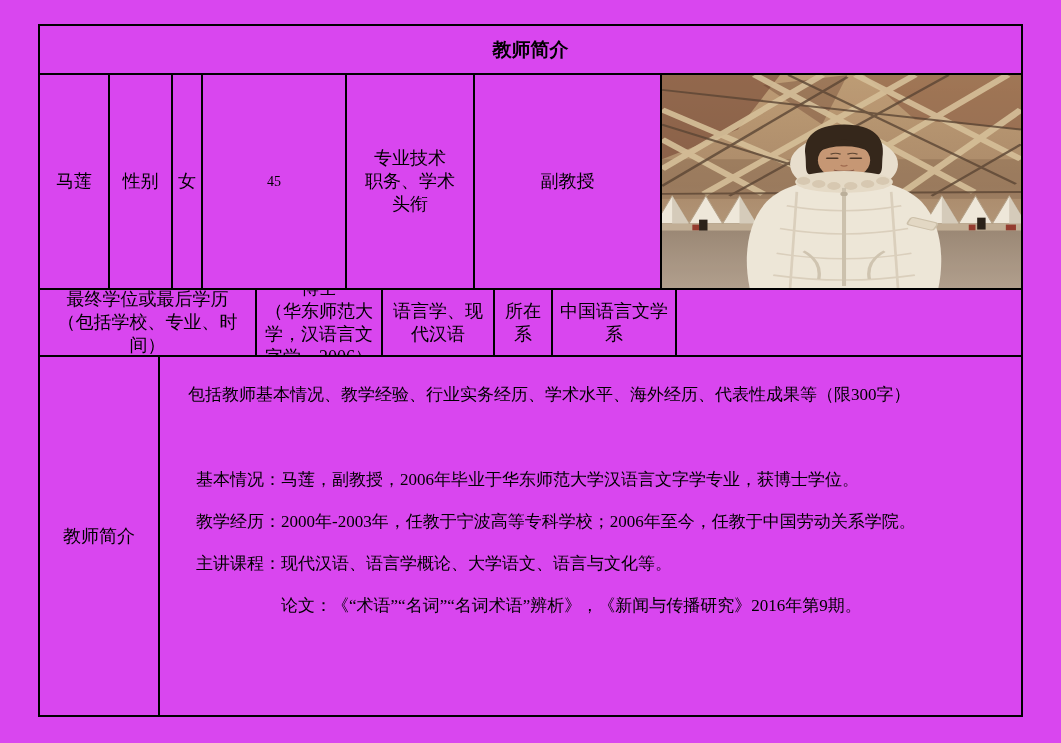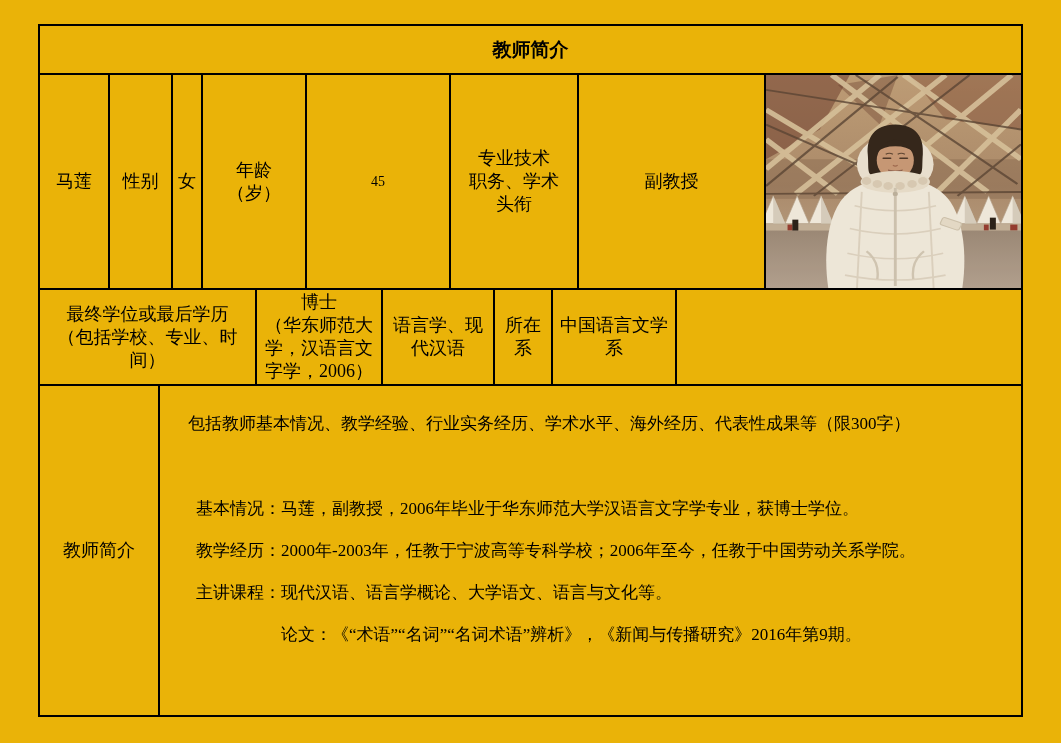--- a/index.html
+++ b/index.html
@@ -1,20 +1,20 @@
 <!DOCTYPE html>
 <html><head>
 <meta charset="utf-8">
 <style>
   * { margin:0; padding:0; box-sizing:border-box; }
   html,body { background:#ffffff; }
   .page {
     position:relative;
     width:1061px; height:743px;
-    background:#eab308;
+    background:#d946ef;
     font-family:"Liberation Serif","DejaVu Serif",serif;
     color:#000;
     overflow:hidden;
   }
   .doc-table {
     position:absolute; left:38px; top:24px;
     width:985px; height:693px;
     border:2px solid #000;
     display:flex; flex-direction:column;
   }
@@ -27,21 +27,21 @@
     white-space:pre-line;
     font-size:18px; line-height:23px;
     overflow:hidden;
     flex:0 0 auto;
   }
   .cell.nolb { border-right:none; }
   .cell.grow { flex:1 1 auto; }
   .header-row { height:49px; }
   .header-cell { width:100%; font-weight:bold; font-size:19px; }
   .basic-row { height:215px; }
-  .degree-row { height:96px; }
+  .degree-row { height:67px; }
   .photo-cell { padding:0; }
   .photo-cell svg { display:block; width:100%; height:100%; }
   .profile-label-cell { width:120px; }
   .profile-content-cell {
     flex:1 1 auto; border-right:none;
     display:block; text-align:left;
     padding:6px 10px 0 0;
     font-size:17px; line-height:21px;
   }
   .profile-intro { padding-left:28px; white-space:pre-wrap; }
@@ -55,22 +55,20 @@
   <div class="doc-table">
 
     <div class="row header-row">
       <div class="cell nolb header-cell">教师简介</div>
     </div>
 
     <div class="row basic-row">
       <div class="cell" style="width:70px">马莲</div>
       <div class="cell" style="width:63px">性别</div>
       <div class="cell" style="width:30px">女</div>
-      <div class="cell" style="width:104px">年龄
-（岁）</div>
       <div class="cell" style="width:144px;font-size:14px">45</div>
       <div class="cell" style="width:128px">专业技术
 职务、学术
 头衔</div>
       <div class="cell" style="width:187px">副教授</div>
       <div class="cell grow nolb photo-cell">
         
         <svg viewBox="0 0 213 215" preserveAspectRatio="none">
           <defs>
             <linearGradient id="skyG" x1="0" y1="0" x2="0" y2="1">

